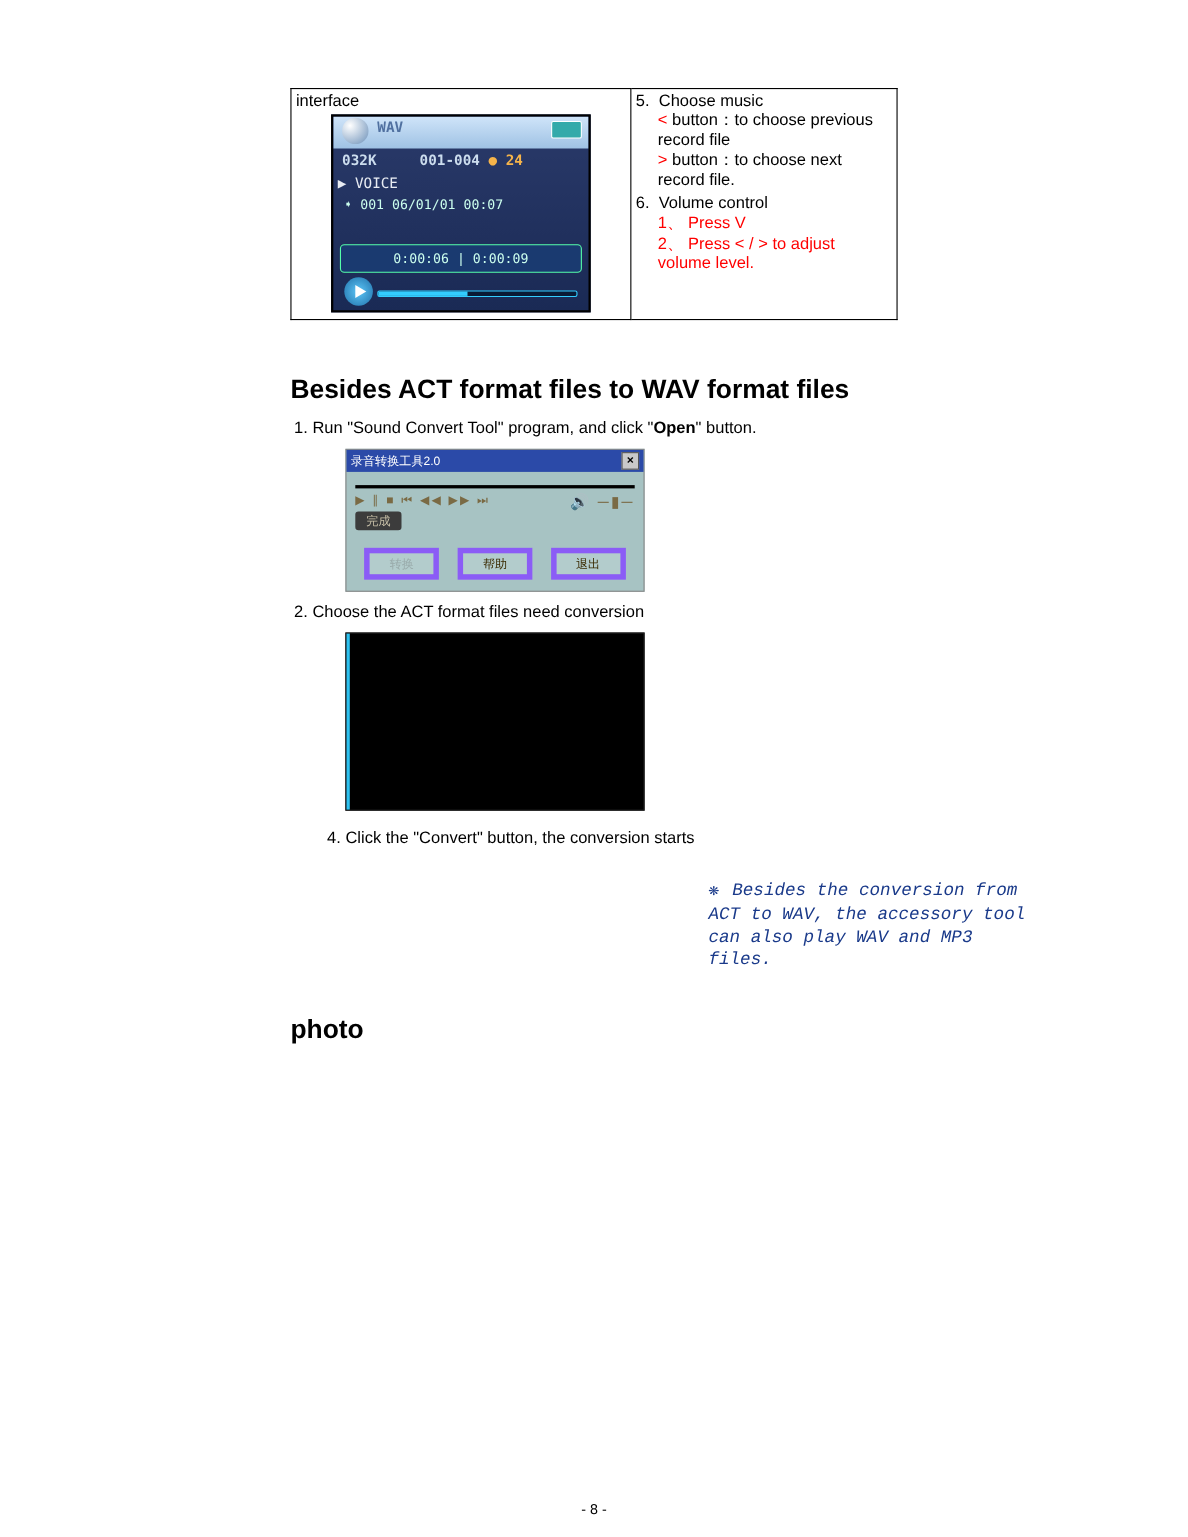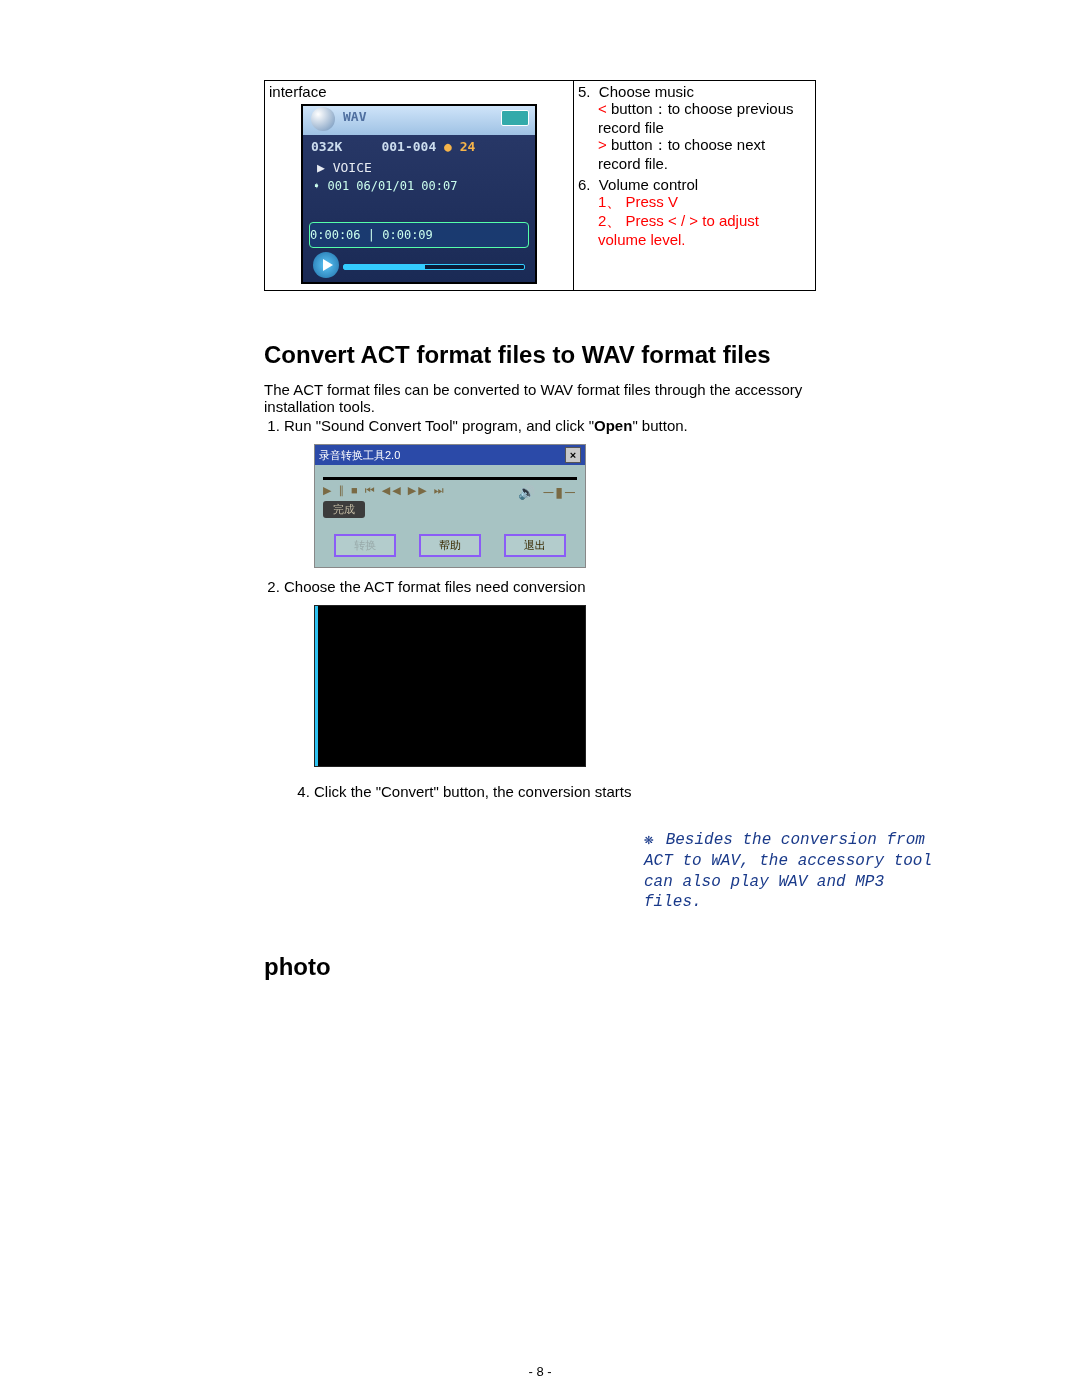--- a/index.html
+++ b/index.html
@@ -51,26 +51,26 @@
   .device-shot .t-top .globe {
     position:absolute; left:8px; top:1px; width:24px; height:24px; border-radius:50%;
     background: radial-gradient(circle at 30% 30%, #fff, #6a8fb8);
   }
   .device-shot .t-top .bat {
     position:absolute; right:6px; top:4px; width:26px; height:14px;
     background:linear-gradient(#3aa,#3aa); border:1px solid #fff; border-radius:2px;
   }
   .device-shot .row { padding:4px 8px; color:#cde; font-weight:bold; }
   .device-shot .row .accent { color:#f6b44a; }
-  .device-shot .row2 { padding:2px 14px; color:#e8ecf3; }
+  .device-shot .row2 { padding:2px 4px; color:#e8ecf3; }
   .device-shot .row3 { padding:2px 10px; font-size:12px; color:#cfe; }
   .device-shot .bar {
     position:absolute; bottom:6px; left:6px; right:6px; height:24px;
     background:#1a3a70; border:1px solid #5fa; border-radius:4px; font-size:12px;
-    color:#cfe; display:flex; align-items:center; 
+    color:#cfe; display:flex; align-items:center; justify-content:center;
   }
   .device-shot .play {
     position:absolute; left:10px; bottom:4px; width:26px; height:26px; border-radius:50%;
     background:radial-gradient(circle,#5dc6f7,#1f6fa8); display:flex; align-items:center; justify-content:center;
   }
   .device-shot .play::after { content:""; border-left:10px solid #fff; border-top:6px solid transparent; border-bottom:6px solid transparent; margin-left:3px;}
   .device-shot .prog {
     position:absolute; left:40px; right:10px; bottom:12px; height:4px; background:#0a1a35; border:1px solid #3cf; border-radius:2px;
   }
   .device-shot .prog::after{content:"";position:absolute;left:0;top:0;bottom:0;width:45%;background:#3cf;}
@@ -99,21 +99,21 @@
     display:inline-block; background:#3c3c3c; color:#c7bfa7; padding:1px 10px; border-radius:3px;font-family:Liberation Mono, monospace;
   }
   .sound-tool .open {
     display:inline-block; background:#b3cccc; border:1px solid #6e8a8a; padding:2px 10px; margin:12px 0 4px 0;
   }
   .sound-tool .field {
     display:inline-block; width:180px; height:16px; background:#b8d1d1; border:1px inset #88a;
     vertical-align:middle;
   }
   .sound-tool .btnrow { display:flex; justify-content:space-around; margin-top:16px; }
-  .sound-tool .btn { background:#b3cccc; border:2px solid #8b5cf6; padding:2px 18px; font-size:11px;}
+  .sound-tool .btn { background:#b3cccc; border:5px solid #8b5cf6; padding:2px 18px; font-size:11px;}
   .sound-tool .btn.dis { color:#9aa; background:#b3cccc; }
 
   .black-box { width:270px; height:160px; background:#000; border:1px solid #222; margin:6px 0 16px 50px; position:relative;}
   .black-box::before{content:"";position:absolute;left:0;top:0;bottom:0;width:3px;background:#2ec2f0;}
 
   ol.steps { margin:0 0 10px 0; padding-left:20px; }
   ol.steps li { margin:2px 0; }
 
   .aside {
     margin:30px 0 0 380px; width:300px; font-family:Liberation Mono, monospace;
@@ -172,22 +172,21 @@
           <span>6.</span>
           &nbsp;<span>Volume control</span>
           <div class="indent-small red">1、 Press V</div>
           <div class="indent-small red">2、 Press &lt; / &gt; to adjust volume level.</div>
         </div>
       </td>
     </tr>
   </tbody>
     </table>
 
-  <h2 class="section">Convert ACT format files to WAV format files</h2>
-  <div>The ACT format files can be converted to WAV format files through the accessory installation tools.</div>
+  <h2 class="section">Besides ACT format files to WAV format files</h2>
 
   <ol class="steps">
     <li>
       <span>Run "Sound Convert Tool" program, and click "</span><b>Open</b><span>" button.</span>
     </li>
   </ol>
 
   <div class="sound-tool">
     <div class="tb">
       <span>录音转换工具2.0</span>

